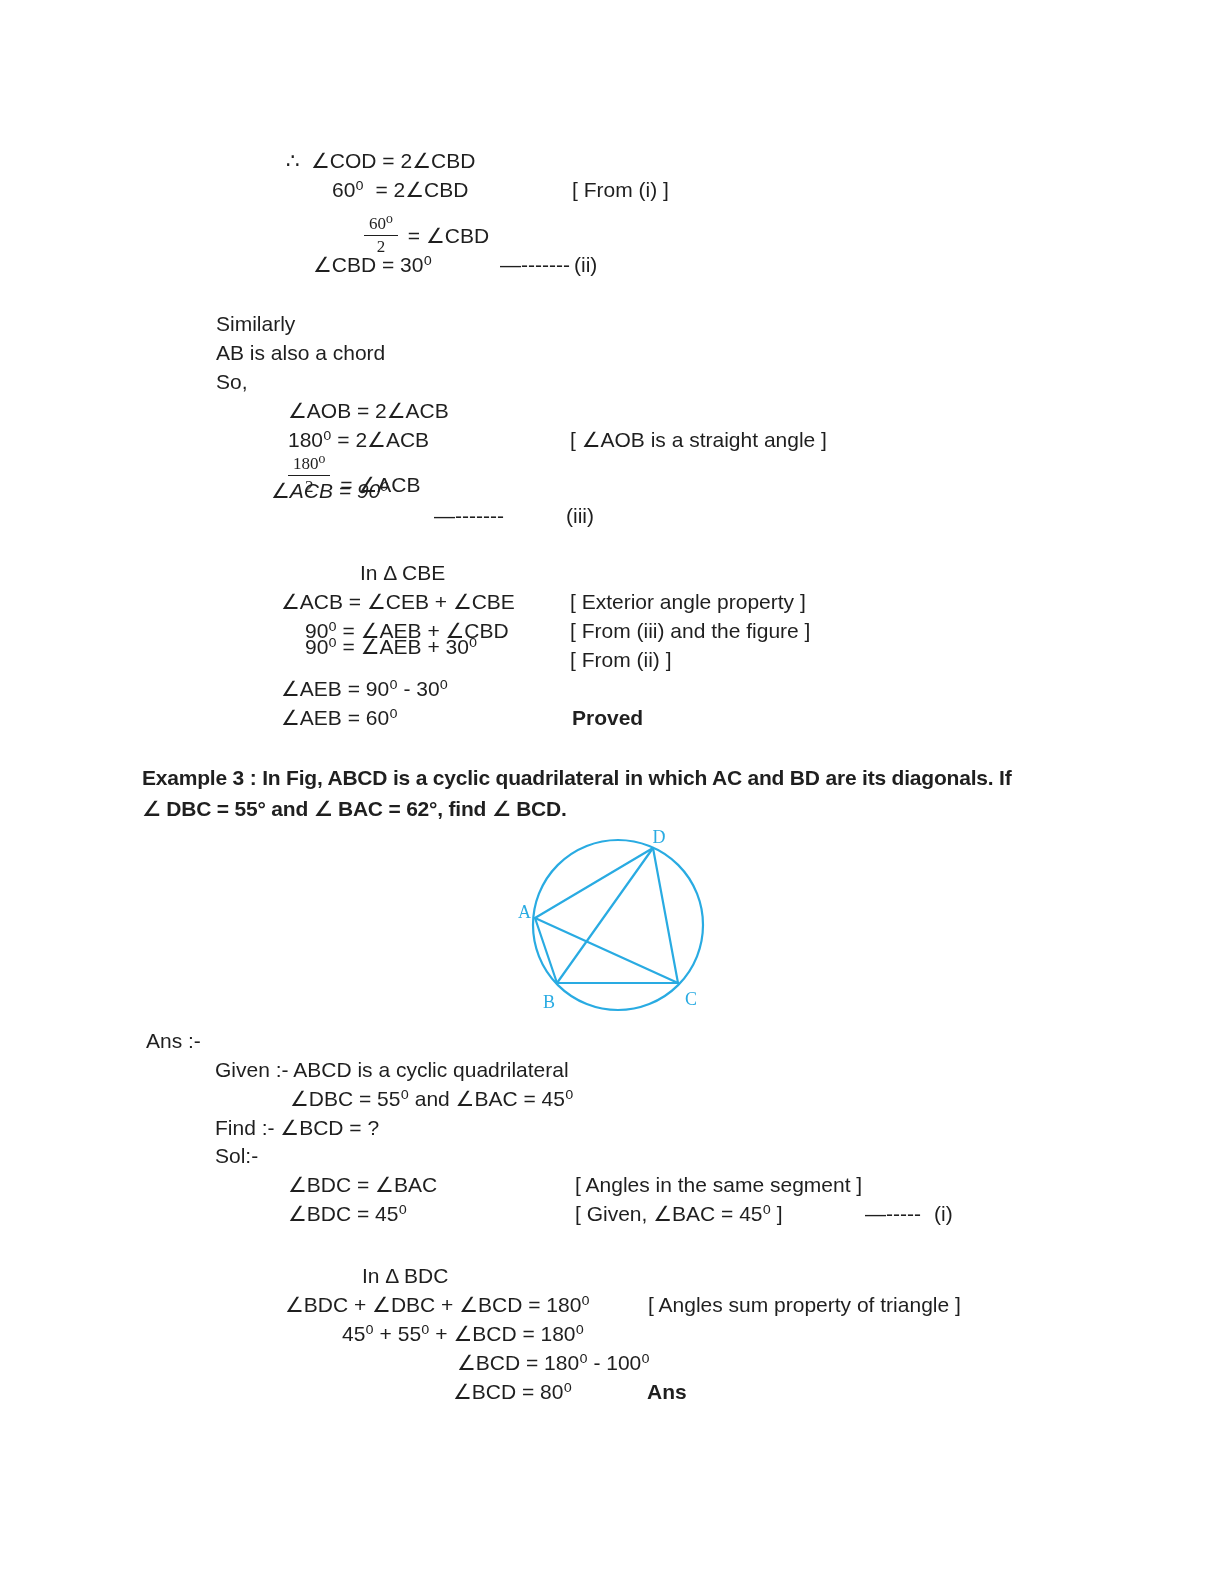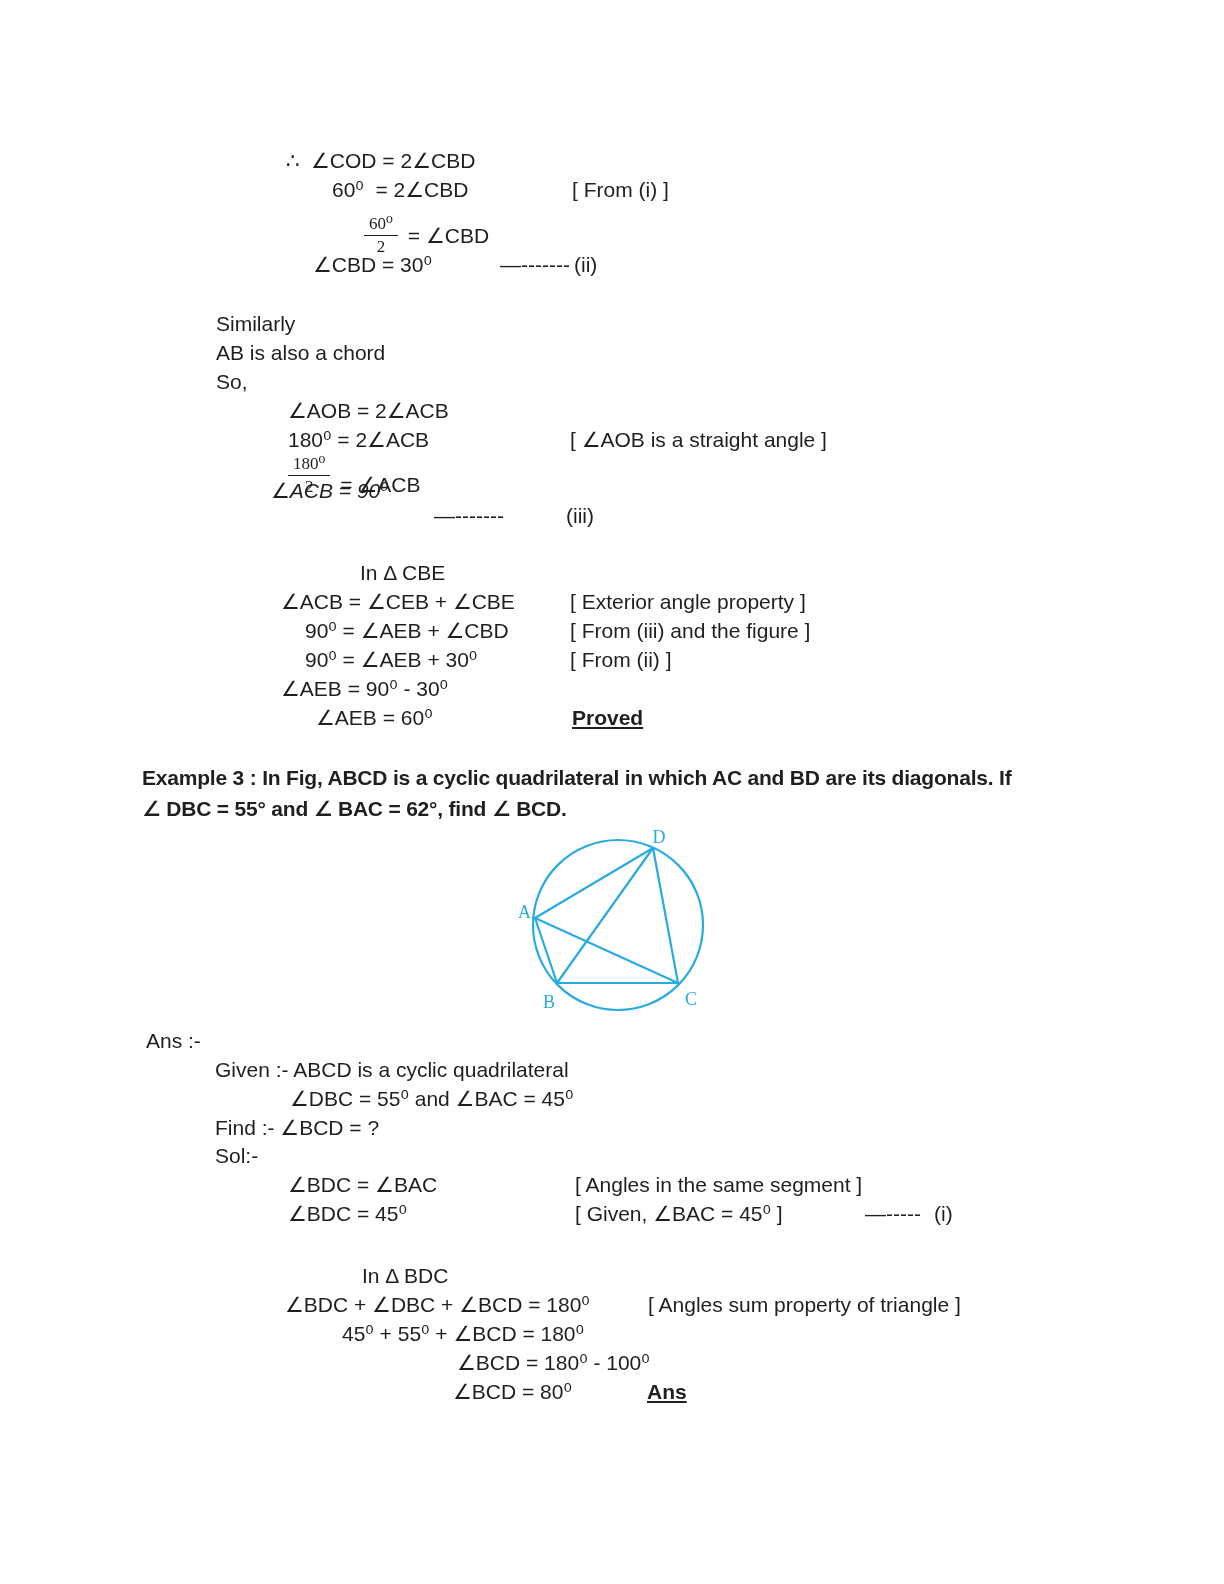--- a/index.html
+++ b/index.html
@@ -16,21 +16,21 @@
     color: #1f1f1f;
     overflow: hidden;
   }
   .ln {
     position: absolute;
     font-size: 21px;
     line-height: 26px;
     white-space: pre;
   }
   .bold { font-weight: bold; letter-spacing: -0.2px; }
-  .proved { font-weight: bold; text-decoration: underline; }
+  .proved { font-weight: bold; }
   .frac-row {
     position: absolute;
     display: flex;
     align-items: center;
     gap: 10px;
   }
   .frac {
     display: inline-flex;
     flex-direction: column;
     align-items: center;
@@ -83,24 +83,24 @@
   </div>
   <div class="ln" style="left:271px; top:478px;font-style:italic;">∠ACB = 90⁰</div>
   <div class="ln" style="left:434px; top:503px;">—-------</div>
   <div class="ln" style="left:566px; top:503px;">(iii)</div>
 
   <div class="ln" style="left:360px; top:560px;">In Δ CBE</div>
   <div class="ln" style="left:281px; top:589px;">∠ACB = ∠CEB + ∠CBE</div>
   <div class="ln" style="left:570px; top:589px;">[ Exterior angle property ]</div>
   <div class="ln" style="left:305px; top:618px;">90⁰ = ∠AEB + ∠CBD</div>
   <div class="ln" style="left:570px; top:618px;">[ From (iii) and the figure ]</div>
-  <div class="ln" style="left:305px; top:647px;">90⁰ = ∠AEB + 30⁰</div>
+  <div class="ln" style="left:305px; top:634px;">90⁰ = ∠AEB + 30⁰</div>
   <div class="ln" style="left:570px; top:647px;">[ From (ii) ]</div>
   <div class="ln" style="left:281px; top:676px;">∠AEB = 90⁰ - 30⁰</div>
-  <div class="ln" style="left:281px; top:705px;margin-left:35px;">∠AEB = 60⁰</div>
+  <div class="ln" style="left:281px; top:705px;">∠AEB = 60⁰</div>
   <div class="ln proved" style="left:572px; top:705px;">Proved</div>
 
   <div class="ln bold" style="left:142px; top:765px;">Example 3 : In Fig, ABCD is a cyclic quadrilateral in which AC and BD are its diagonals. If</div>
   <div class="ln bold" style="left:142px; top:796px;">∠ DBC = 55° and ∠ BAC = 62°, find ∠ BCD.</div>
 
   <div class="figure-wrap">
     <svg width="270" height="210" viewBox="0 0 270 210">
       <g stroke="#29ABE2" stroke-width="2.2" fill="none" stroke-linecap="round" stroke-linejoin="round">
         <circle cx="133" cy="110" r="85"></circle>
         <path d="M50 103 L72 168 L193 168 L168 33 Z"></path>

